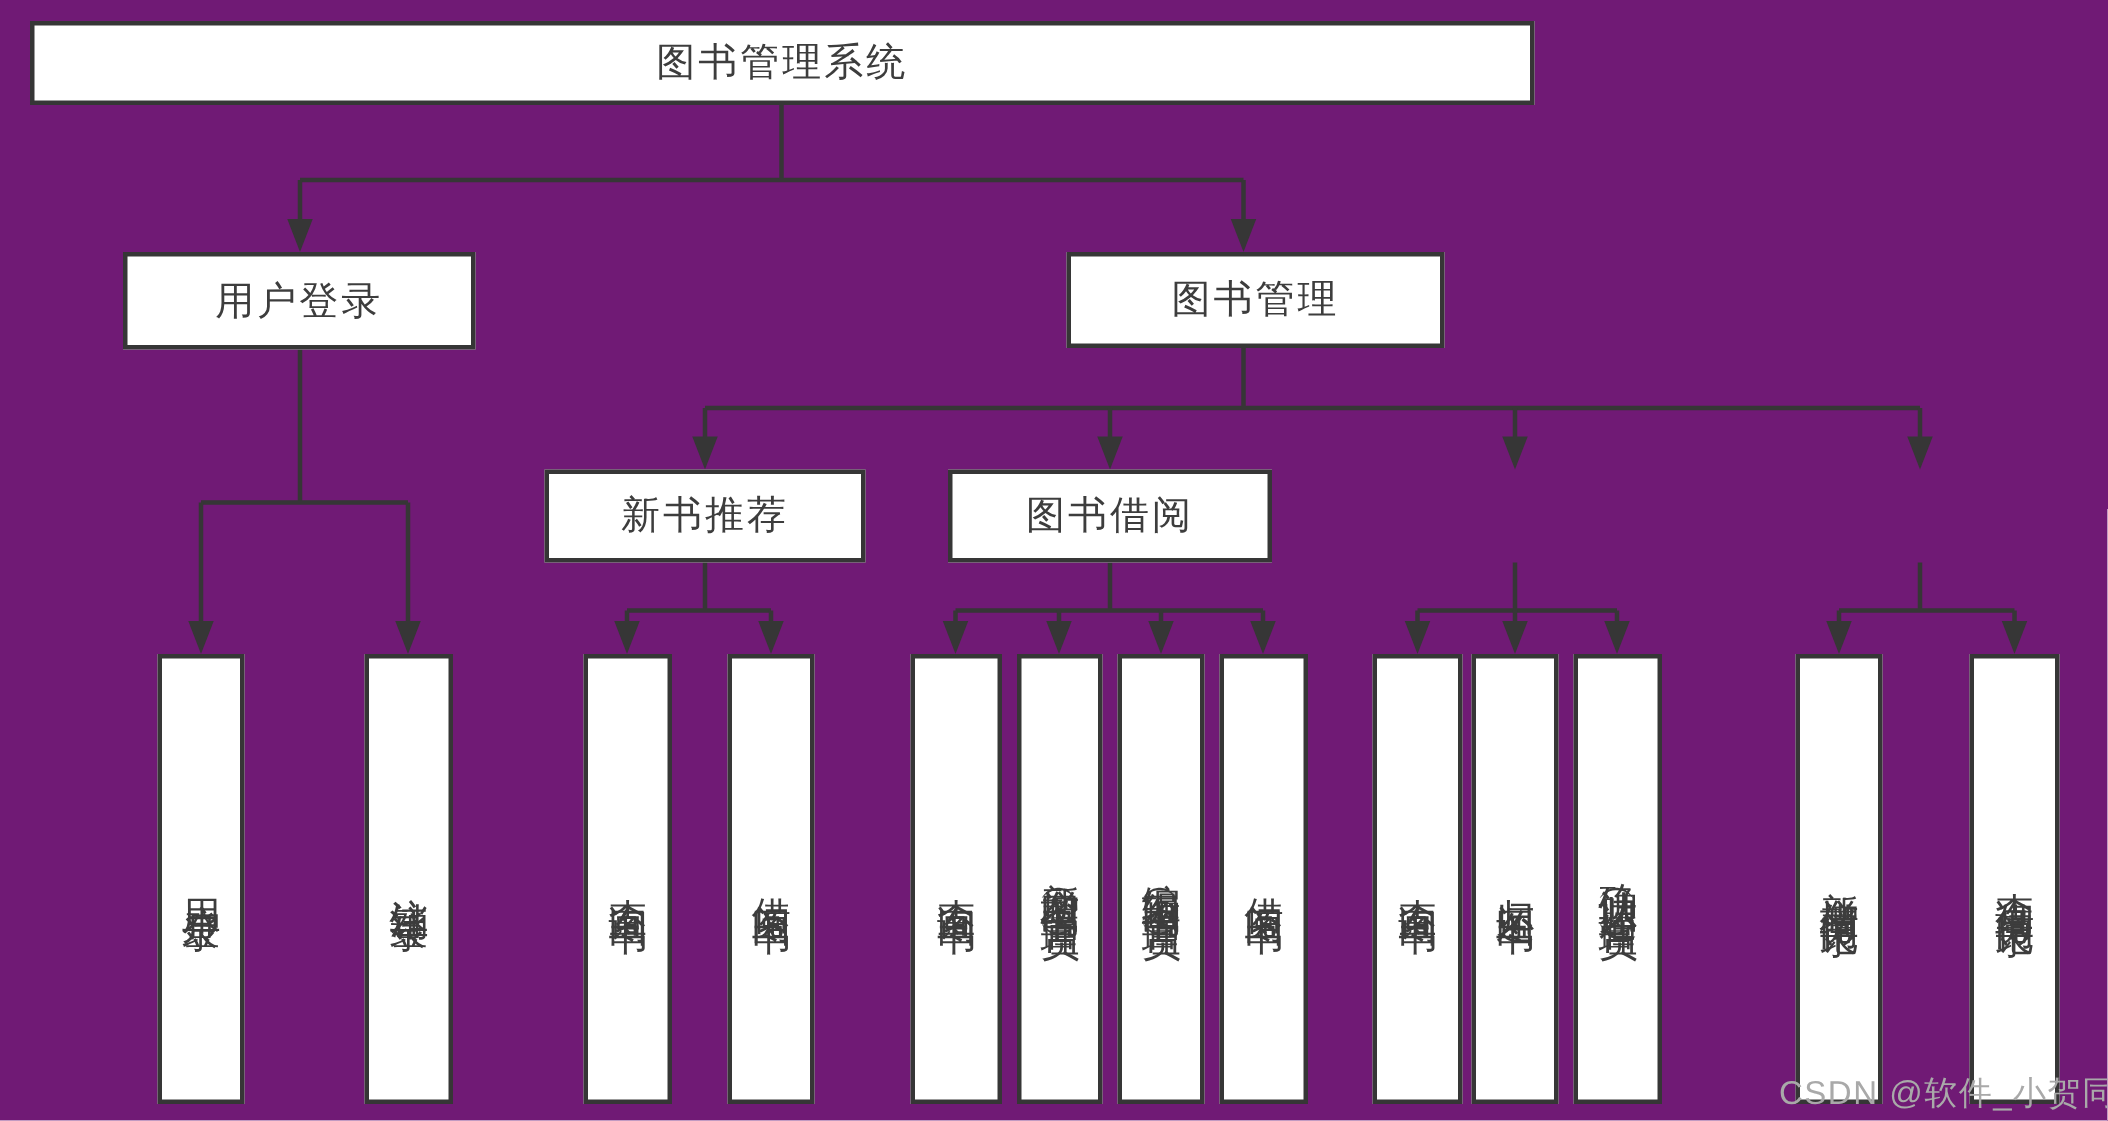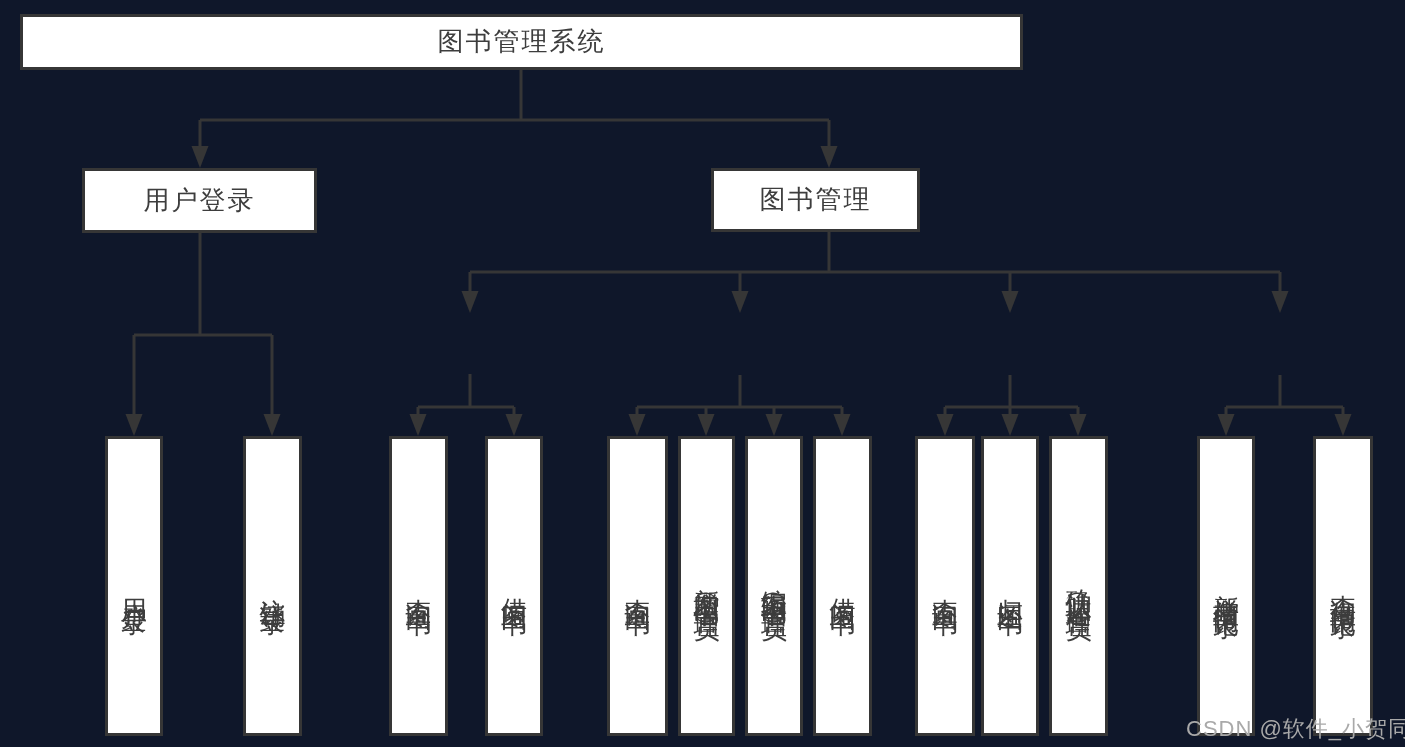--- a/index.html
+++ b/index.html
@@ -1,19 +1,19 @@
 <!DOCTYPE html>
 <html><head>
 <meta charset="utf-8">
 <style>
   html,body{margin:0;padding:0;background:#ffffff;}
   .canvas{
     position:relative;
     width:1405px;height:747px;
-    background:#0f172a;
+    background:#701a75;
     font-family:"Liberation Sans",sans-serif;
     color:#3d3d3d;
     overflow:hidden;
   }
   .connectors{position:absolute;left:0;top:0;width:1405px;height:747px;}
   .box{
     position:absolute;
     box-sizing:border-box;
     border:3px solid #363636;
     background:#ffffff;
@@ -82,22 +82,24 @@
       <polygon points="1001.5,414 1018.5,414 1010,436"></polygon>
       <polygon points="1069.5,414 1086.5,414 1078,436"></polygon>
       <polygon points="1217.5,414 1234.5,414 1226,436"></polygon>
       <polygon points="1334.5,414 1351.5,414 1343,436"></polygon>
     </g>
   </svg>
 
   <div class="box hbox" style="left:20px;top:14px;width:1003px;height:56px">图书管理系统</div>
 
   <div class="box hbox" style="left:82px;top:168px;width:235px;height:65px">用户登录</div>
-  <div class="box hbox" style="left:711px;top:168px;width:209px;height:64px">图书管理</div>
+  <div class="box hbox" style="left:711px;top:168px;width:252px;height:64px">图书管理</div>
 
+  <div class="box hbox" style="left:363px;top:313px;width:214px;height:62px">新书推荐</div>
+  <div class="box hbox" style="left:632px;top:313px;width:216px;height:62px">图书借阅</div>
 
   <div class="box vbox" style="left:105px;top:436px;width:58px;height:300px">用户登录</div>
   <div class="box vbox" style="left:243px;top:436px;width:59px;height:300px">注销登录</div>
 
   <div class="box vbox" style="left:389px;top:436px;width:59px;height:300px">查询图书</div>
   <div class="box vbox" style="left:485px;top:436px;width:58px;height:300px">借阅图书</div>
 
   <div class="box vbox" style="left:607px;top:436px;width:61px;height:300px">查询图书</div>
   <div class="box vbox" style="left:678px;top:436px;width:57px;height:300px">新增图书（管理员）</div>
   <div class="box vbox" style="left:745px;top:436px;width:58px;height:300px">编辑图书（管理员）</div>

